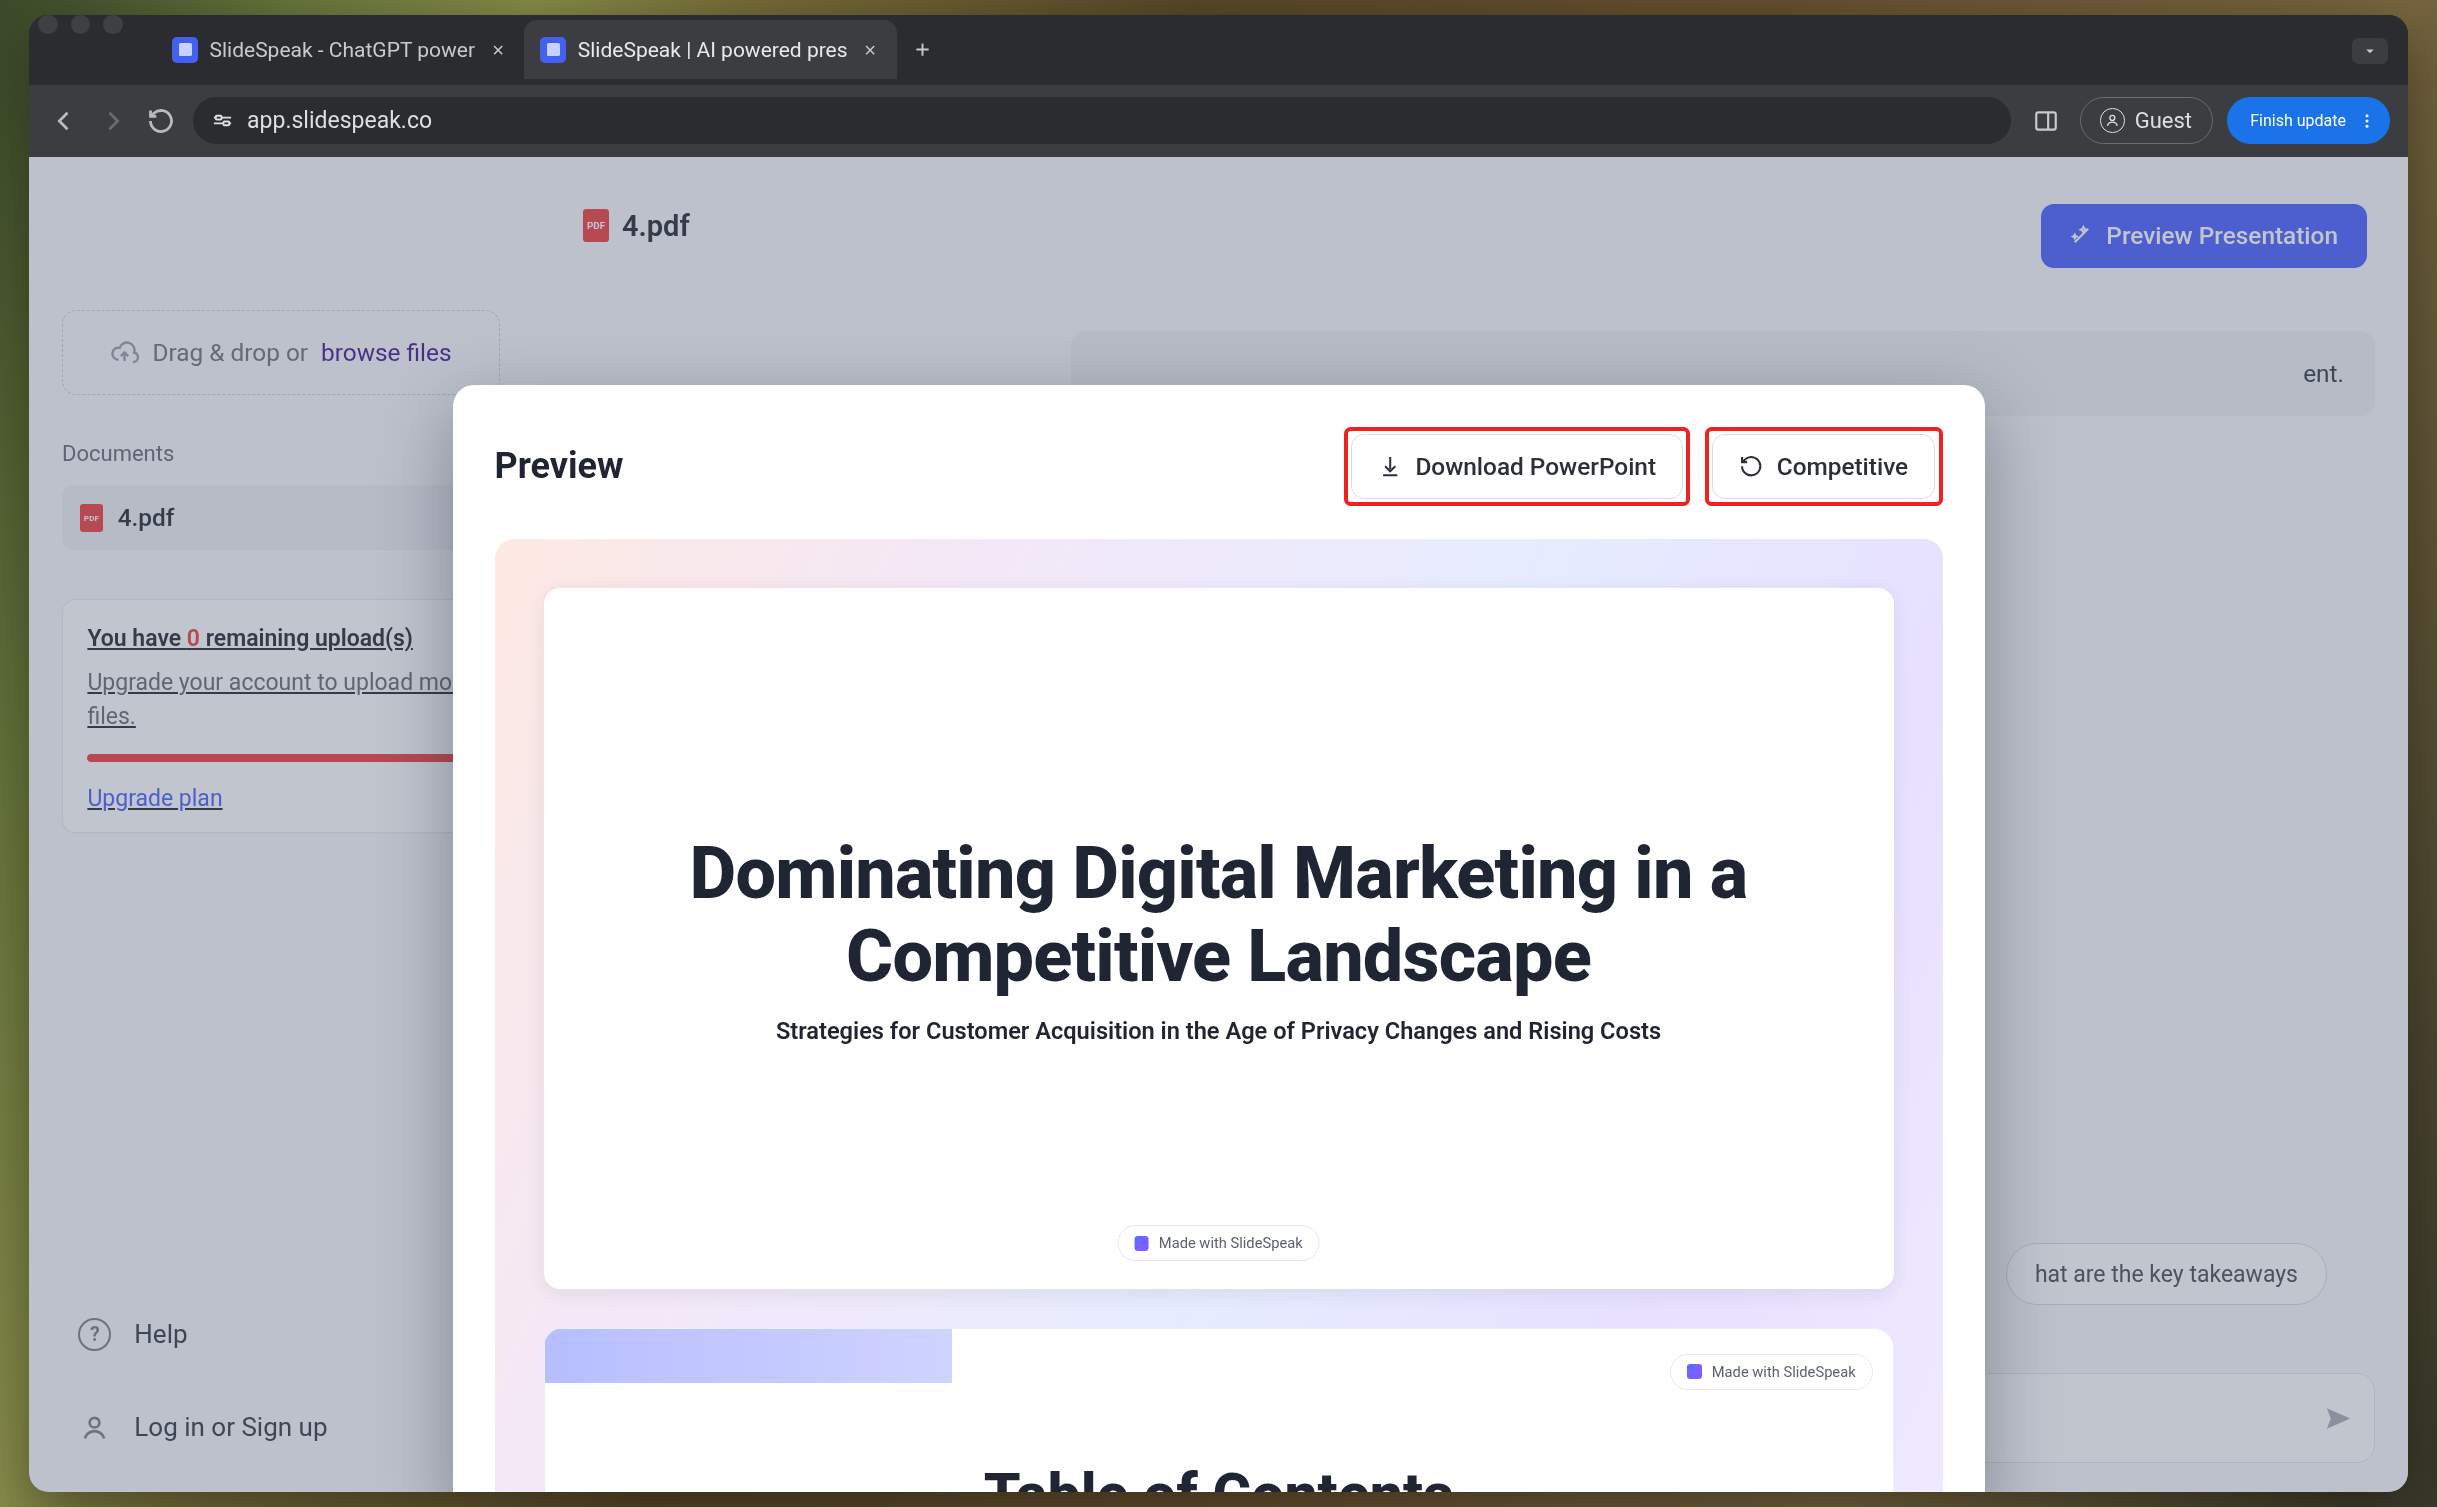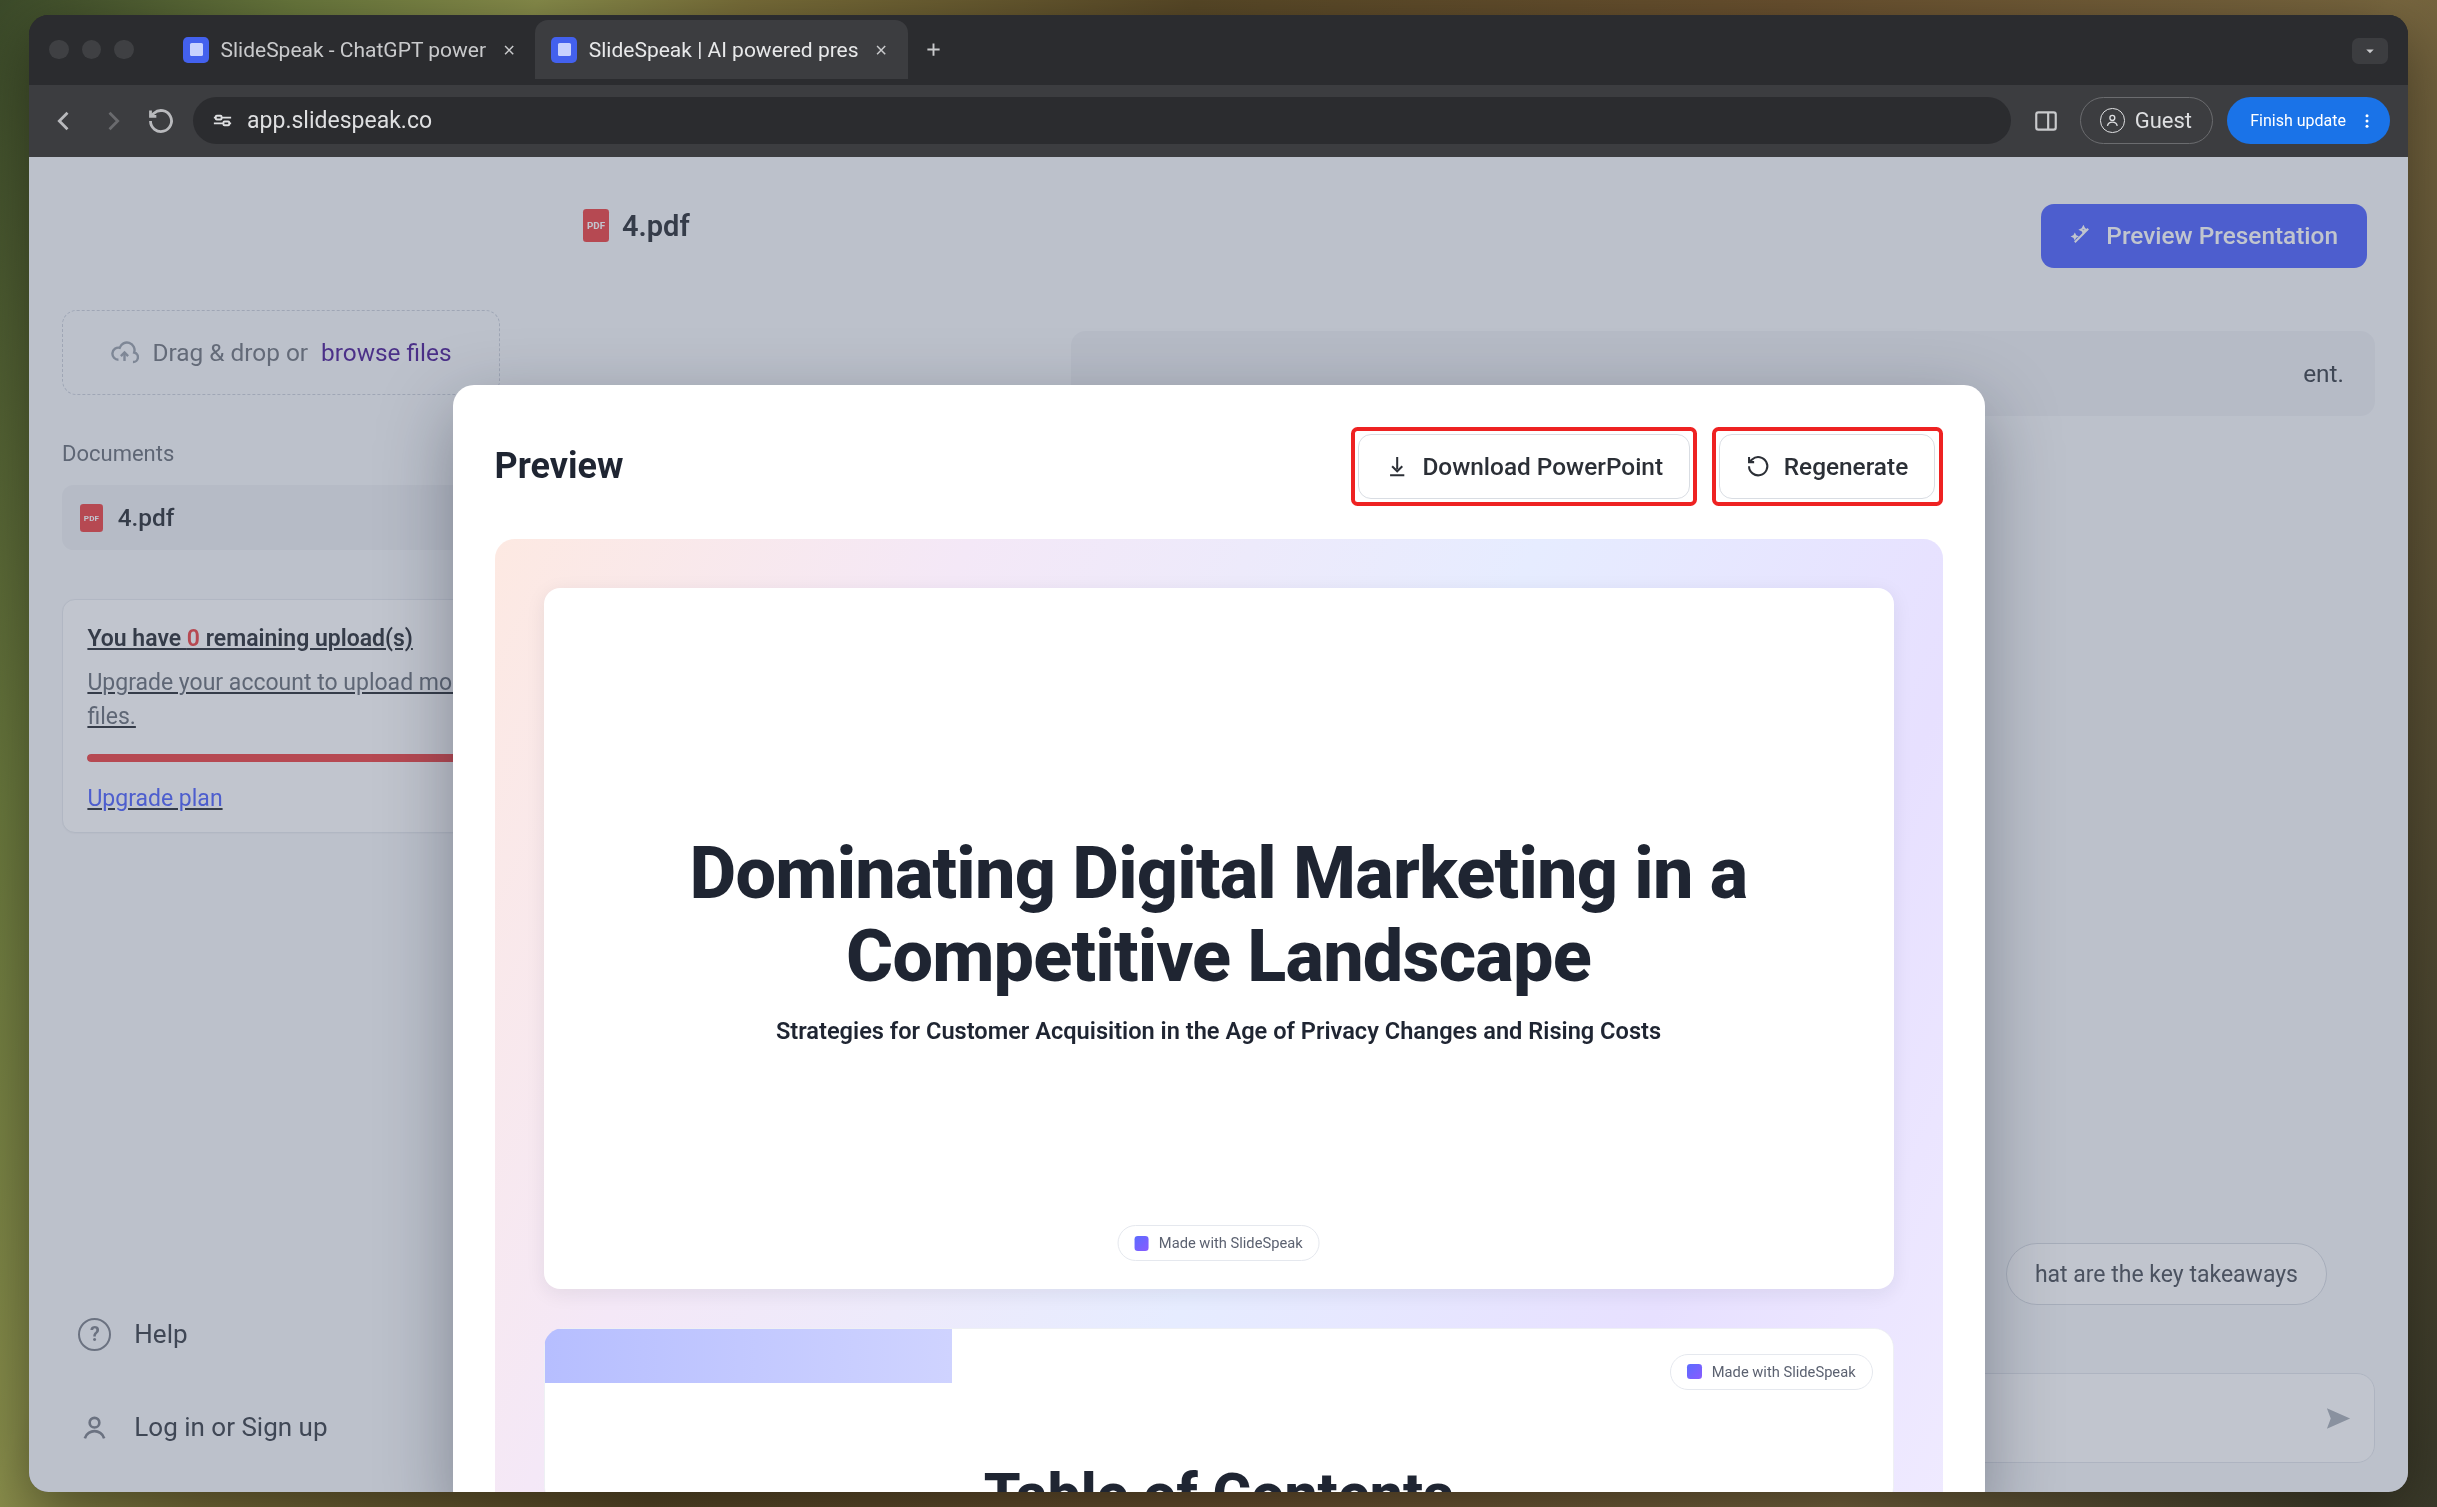--- a/index.html
+++ b/index.html
@@ -7,21 +7,21 @@
   body { background: linear-gradient(110deg,#3c4b2a 0%,#6b7a3e 10%,#8a8f4c 18%,#7a6f3a 25%,#5a4a28 40%,#6b5230 60%,#7a6840 80%,#3a3a2a 100%); }
 
   
   .browser-window {
     position: absolute; left: 29px; top: 14.7px; right: 29px; bottom: 14.7px;
     background: #2b2c2f; border-radius: 19.6px; overflow: hidden;
     box-shadow: 0 16.3px 65px rgba(0,0,0,0.45);
     display: flex; flex-direction: column;
   }
   .titlebar {
-    height: 70px; background: #2b2c2f; display: flex; align-items: center; padding: 0 20px; position: relative;
+    height: 70px; background: #2b2c2f; display: flex; align-items: flex-start; padding: 0 9px; position: relative;
   }
   .traffic { display: flex; gap: 13px; margin-right: 33px; }
   .traffic .dot { width: 19.6px; height: 19.6px; border-radius: 50%; background: #3f4043; }
   .tabs { display: flex; align-items: center; flex: 1; gap: 0; height: 100%; }
   .tab {
     display: flex; align-items: center; gap: 11.4px;
     height: 59px; border-radius: 13px 13px 0 0; padding: 0 14.7px 0 16.3px;
     min-width: 342px; max-width: 375px; color: #c9cacc; font-size: 21px;
     position: relative; background: transparent;
   }
@@ -380,21 +380,21 @@
                 </svg>
               <span>Download PowerPoint</span>
             </div>
           </div>
           <div class="hl-group">
             <div class="m-btn">
               <svg viewBox="0 0 24 24" fill="none" stroke="currentColor" stroke-width="2">
                   <path d="M3 12a9 9 0 1 0 3-6.7L3 8"></path>
                   <path d="M3 3v5h5"></path>
                 </svg>
-              <span>Regenerate</span>
+              <span>Competitive</span>
             </div>
           </div>
         </div>
       </div>
 
       <div class="slide-wrap">
         <div class="slide">
           <h1>Dominating Digital Marketing in a Competitive Landscape</h1>
           <p class="sub">Strategies for Customer Acquisition in the Age of Privacy Changes and Rising Costs</p>
           <div class="made-pill">

